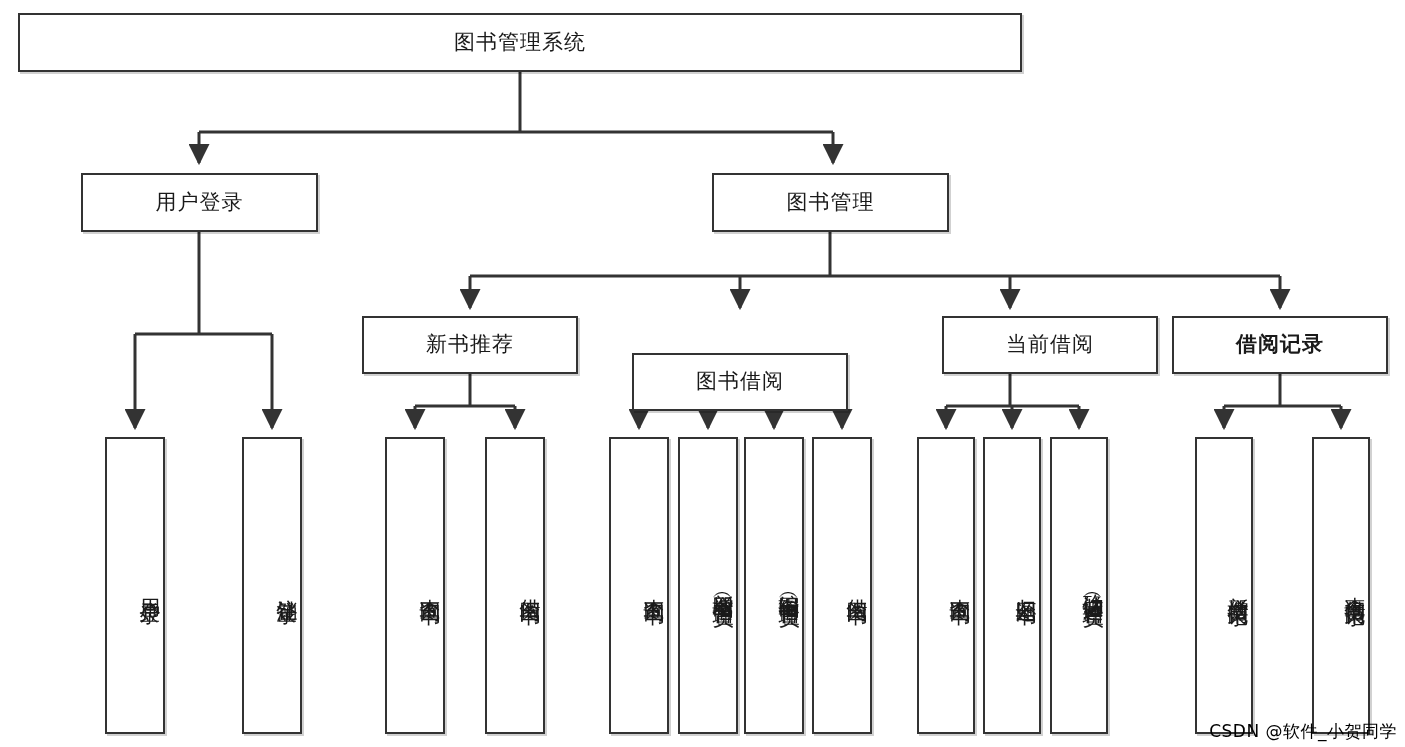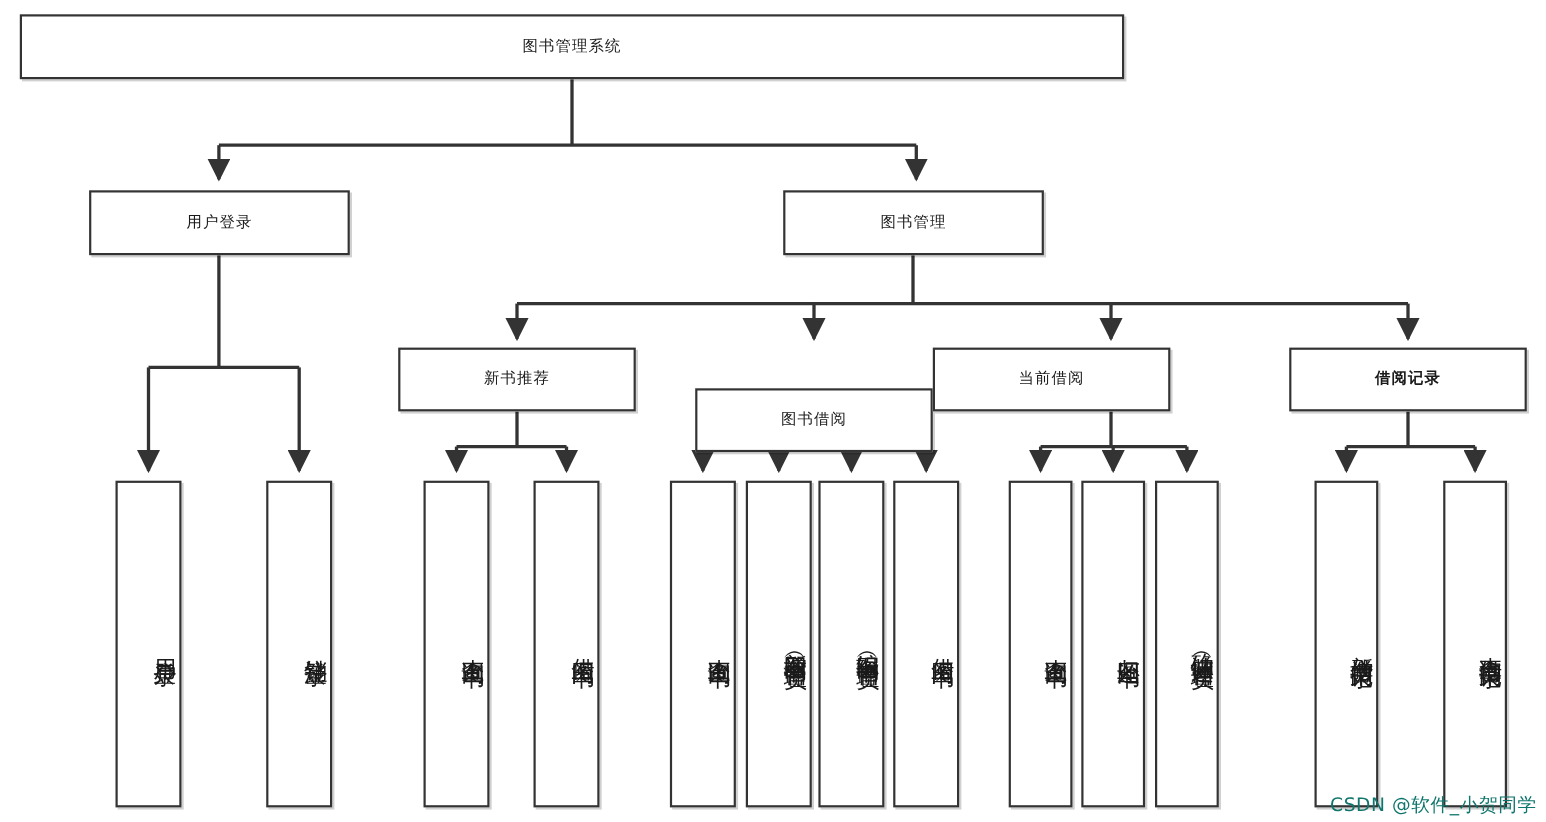--- a/index.html
+++ b/index.html
@@ -31,21 +31,21 @@
     background: #ffffff;
     border: 2px solid #333333;
     box-shadow: 2px 2px 0 rgba(0,0,0,0.18);
     display: flex;
     align-items: center;
     justify-content: center;
     color: #1a1a1a;
     z-index: 2;
   }
   .node.horiz {
-    font-size: 14px;
+    font-size: 21px;
     letter-spacing: 1px;
     line-height: 1.1;
   }
   .node.vert {
     writing-mode: vertical-rl;
     text-orientation: upright;
     font-size: 21px;
     line-height: 1.25;
     letter-spacing: 2px;
     padding: 6px 0;
@@ -57,21 +57,21 @@
     writing-mode: vertical-rl;
     text-orientation: upright;
     white-space: normal;
     max-height: 100%;
   }
   .watermark {
     position: absolute;
     right: 8px;
     bottom: 4px;
     font-size: 17px;
-    color: #0f766e;
+    color: #000000;
     letter-spacing: 0.5px;
     z-index: 3;
     white-space: nowrap;
   }
 </style>
 </head>
 <body>
 
 <div id="canvas">
 
@@ -135,21 +135,21 @@
   <div class="node horiz" style="left:712px; top:173px; width:237px; height:59px;">
     <span>图书管理</span>
   </div>
 
   <div class="node horiz" style="left:362px; top:316px; width:216px; height:58px;justify-content:center;">
     <span>新书推荐</span>
   </div>
   <div class="node horiz" style="left:632px; top:316px; width:216px; height:58px;margin-top:37px;">
     <span>图书借阅</span>
   </div>
-  <div class="node horiz" style="left:848px; top:316px; width:216px; height:58px;">
+  <div class="node horiz" style="left:942px; top:316px; width:216px; height:58px;">
     <span>当前借阅</span>
   </div>
   <div class="node horiz" style="left:1172px; top:316px; width:216px; height:58px;font-weight:bold;">
     <span>借阅记录</span>
   </div>
 
   <div class="node vert" style="left:105px; top:437px; width:60px; height:297px;">
     <span class="vtext">用户登录</span>
   </div>
   <div class="node vert" style="left:242px; top:437px; width:60px; height:297px;">

